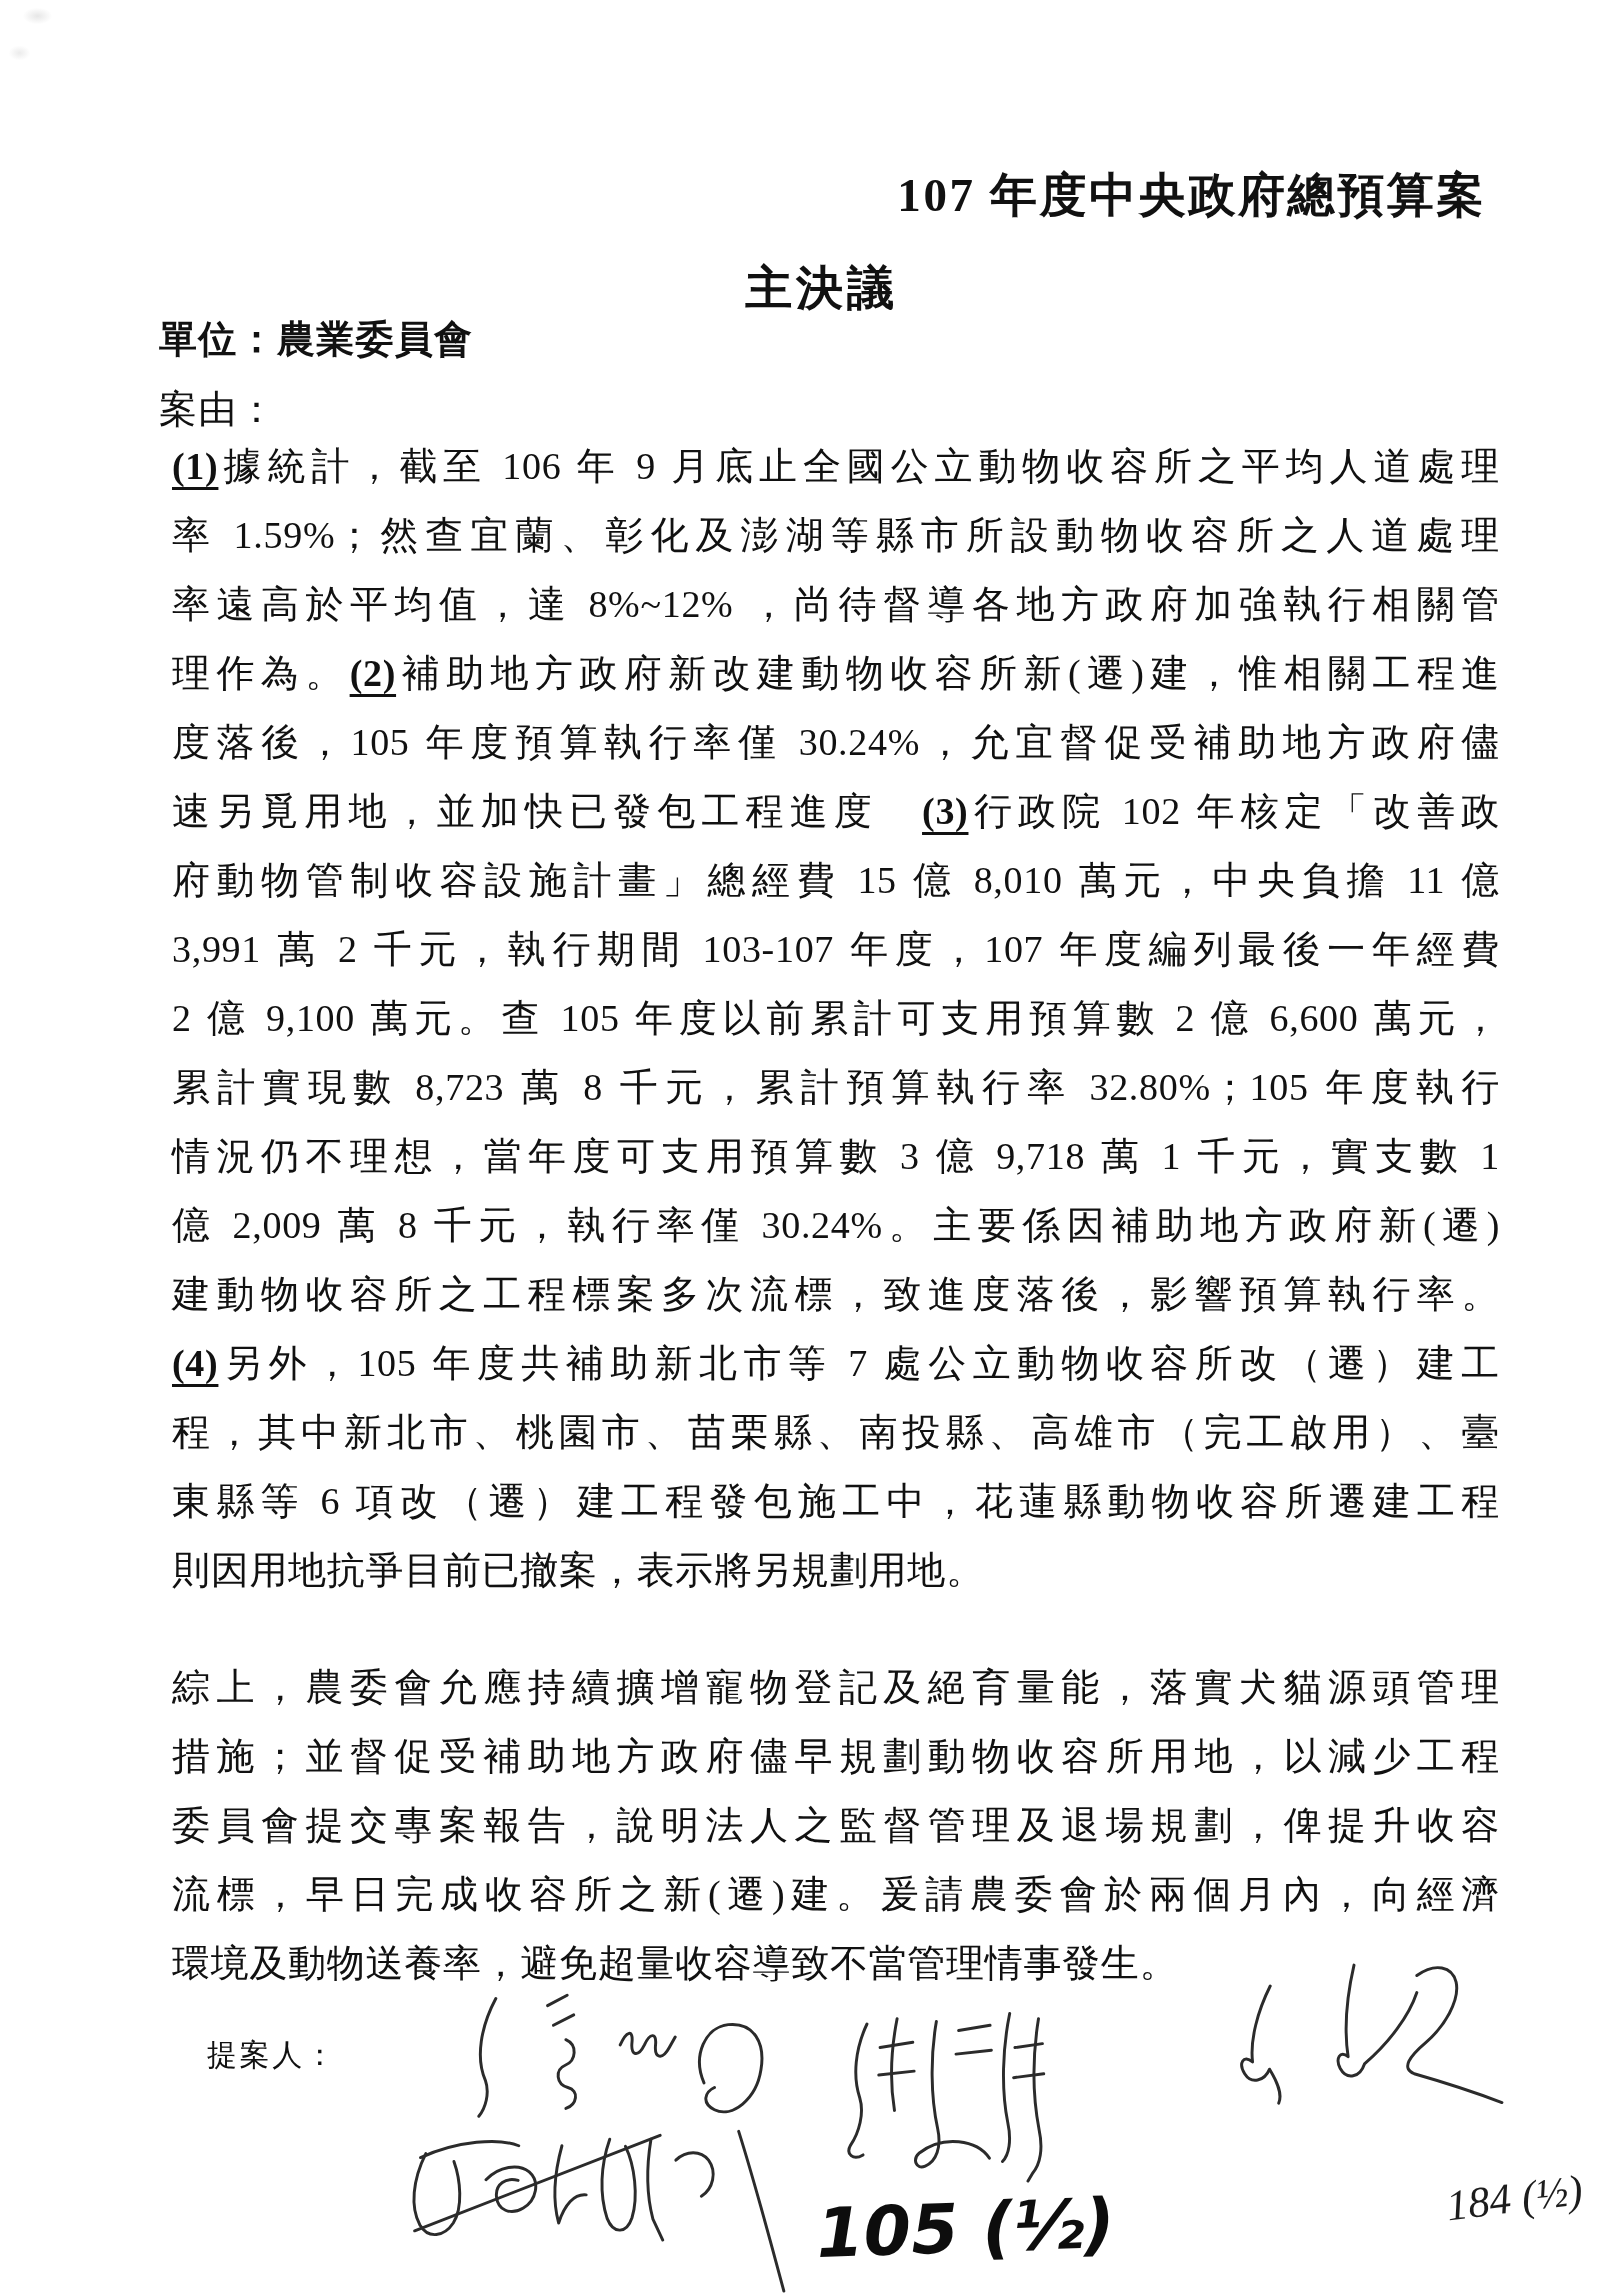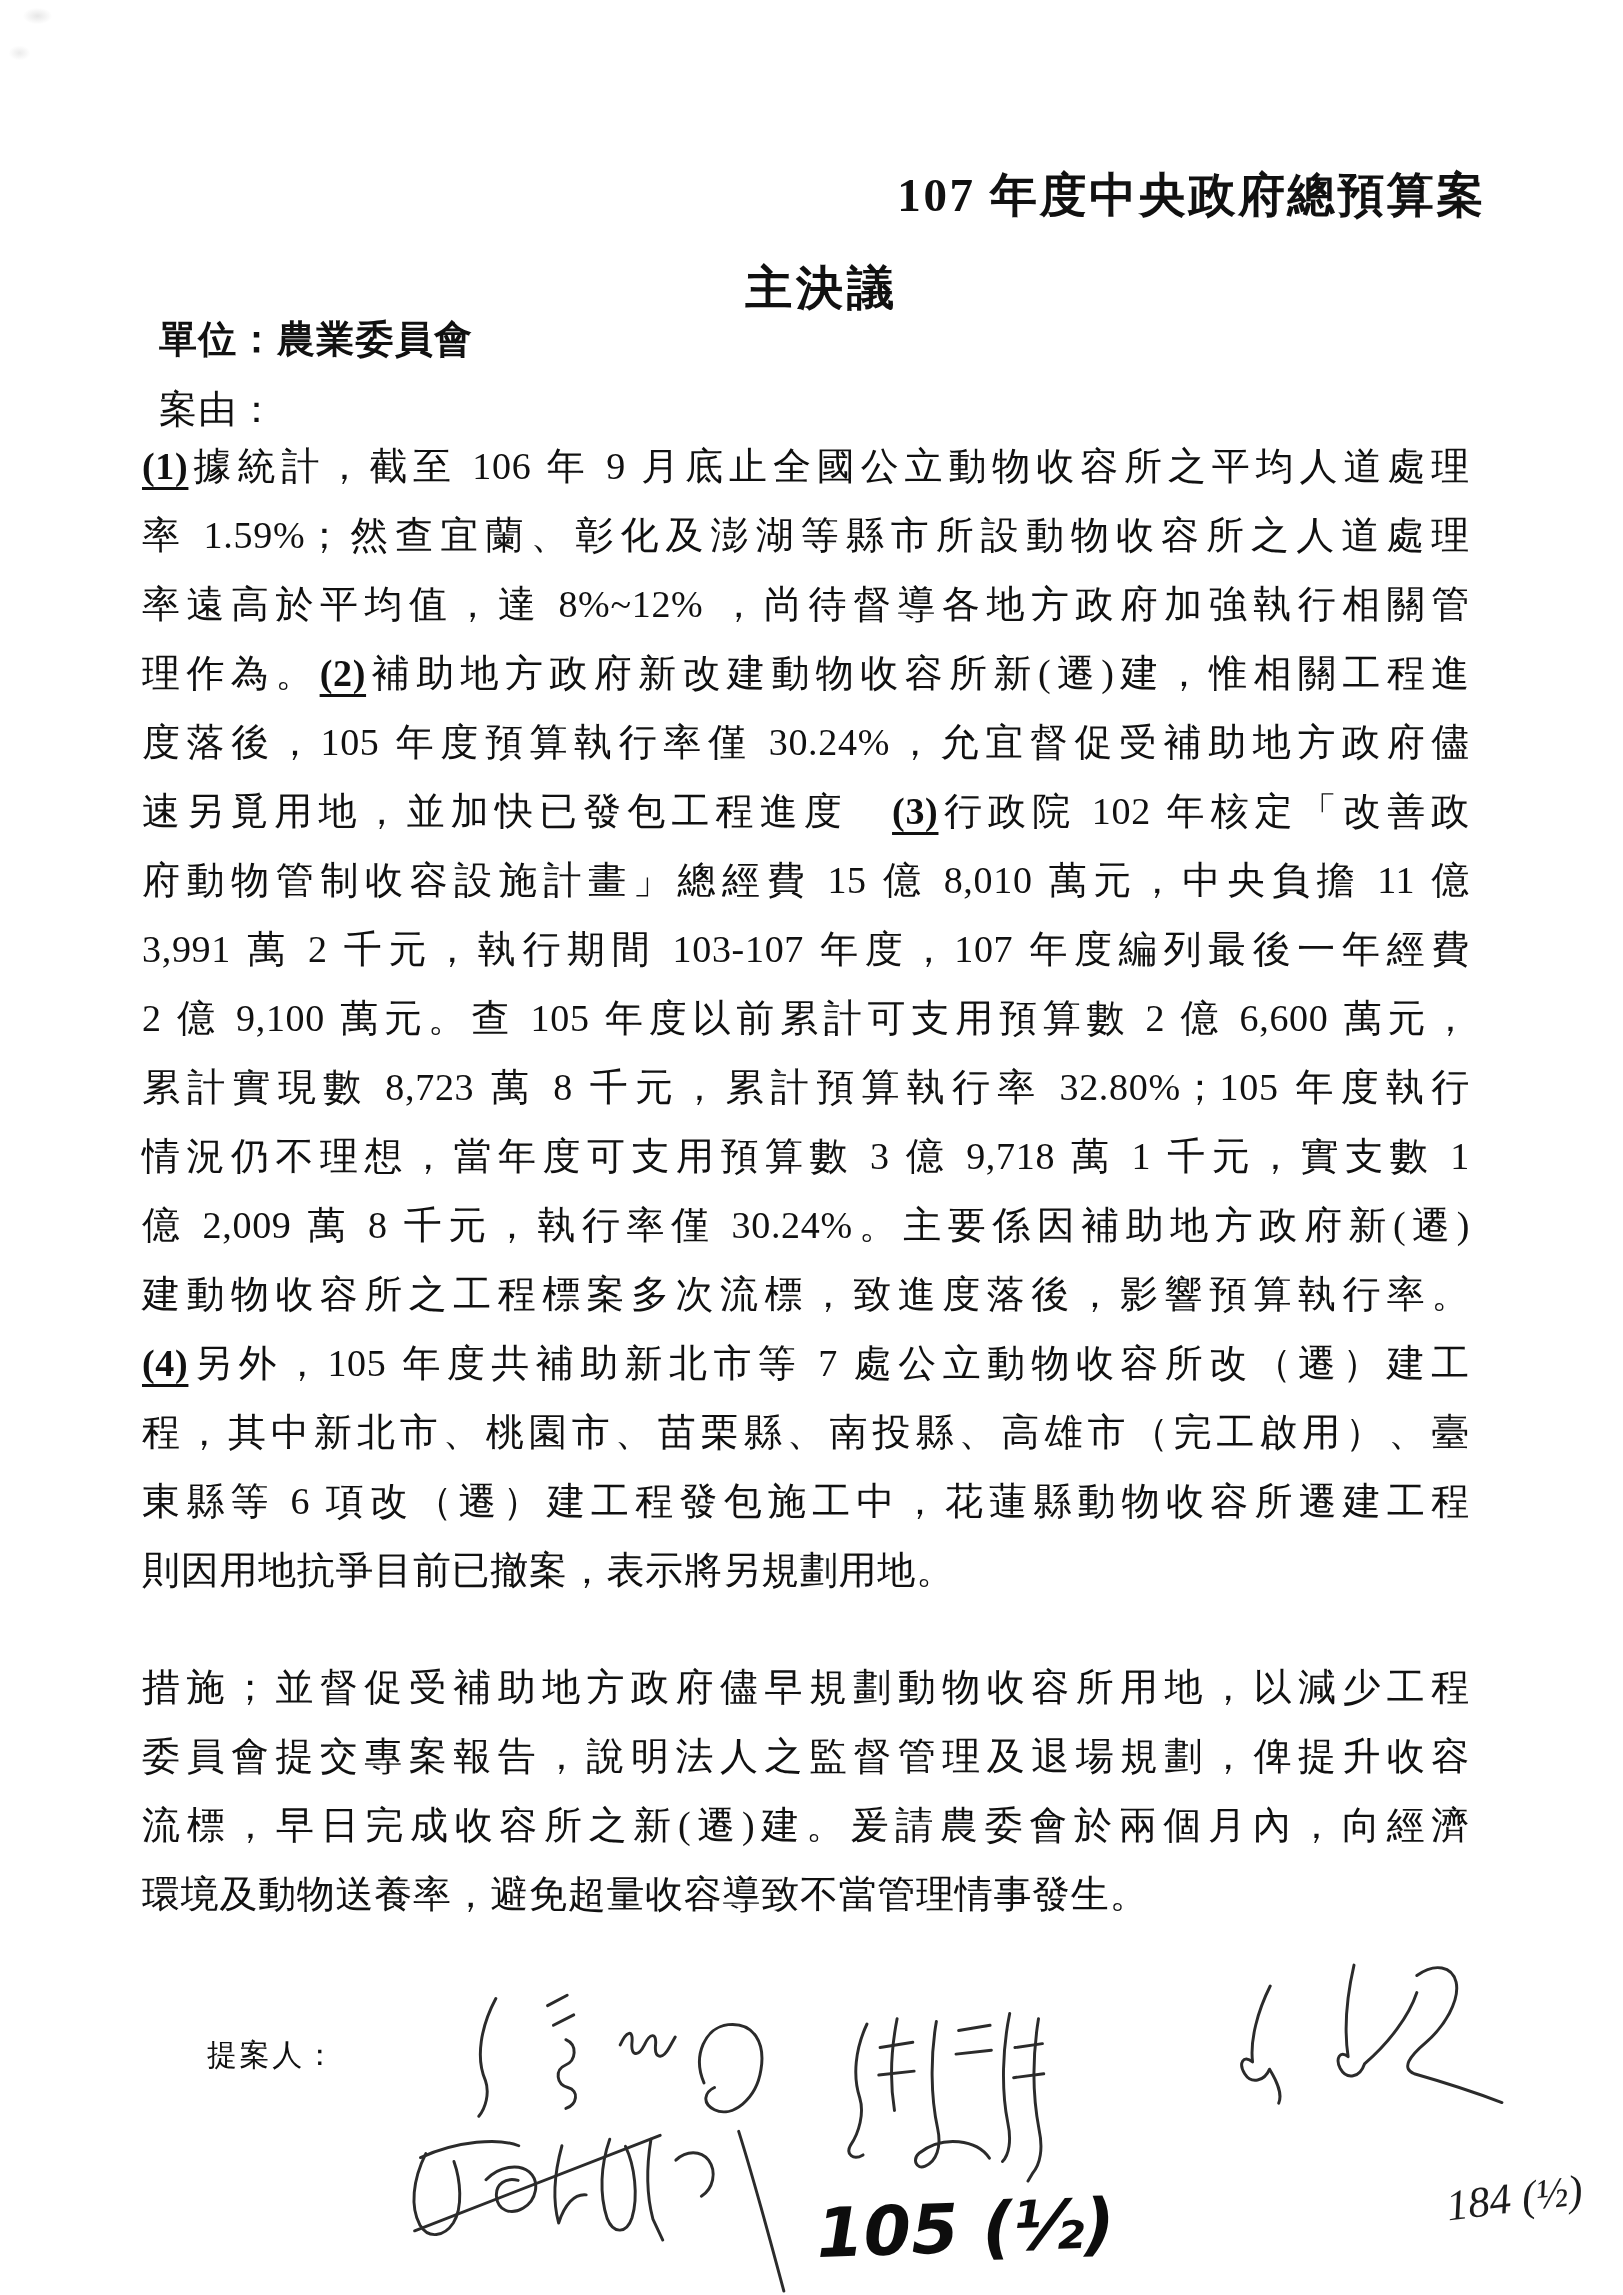--- a/index.html
+++ b/index.html
@@ -18,21 +18,21 @@
 
   .title1{position:absolute;top:164px;left:157px;width:1329px;text-align:right;
     font-size:47px;font-weight:bold;letter-spacing:2.6px;white-space:nowrap;}
   .title2{position:absolute;top:237px;left:157px;width:1329px;text-align:center;
     font-size:47px;font-weight:bold;letter-spacing:3.9px;white-space:nowrap;margin-top:20px;}
 
   .meta{position:absolute;left:159px;font-size:38px;letter-spacing:1.3px;white-space:nowrap;}
   .meta.unit{top:314px;font-weight:bold;}
   .meta.subject{top:384px;}
 
-  .para{position:absolute;left:142px;width:1328px;font-size:38px;line-height:69px;
+  .para{position:absolute;left:172px;width:1328px;font-size:38px;line-height:69px;
     letter-spacing:0.7px;text-align:justify;text-justify:inter-ideograph;}
   .para .bodyline{text-align:justify;text-align-last:justify;}
   .para .bodyline.lastline{text-align-last:left;}
   .para1{top:432px;}
   .para2{top:1653px;}
 
   .num-marker{font-weight:bold;text-decoration:underline;
     text-decoration-thickness:3.3px;text-underline-offset:7.9px;}
 
   .proposer{position:absolute;left:159px;top:2035px;font-size:30px;
@@ -74,20 +74,21 @@
     <div class="bodyline">情況仍不理想，當年度可支用預算數 3 億 9,718 萬 1 千元，實支數 1</div>
     <div class="bodyline">億 2,009 萬 8 千元，執行率僅 30.24%。主要係因補助地方政府新(遷)</div>
     <div class="bodyline">建動物收容所之工程標案多次流標，致進度落後，影響預算執行率。</div>
     <div class="bodyline"><span class="num-marker">(4)</span>另外，105 年度共補助新北市等 7 處公立動物收容所改（遷）建工</div>
     <div class="bodyline">程，其中新北市、桃園市、苗栗縣、南投縣、高雄市（完工啟用）、臺</div>
     <div class="bodyline">東縣等 6 項改（遷）建工程發包施工中，花蓮縣動物收容所遷建工程</div>
     <div class="bodyline lastline">則因用地抗爭目前已撤案，表示將另規劃用地。</div>
   </div>
 
   <div class="para para2">
+    <div class="bodyline">綜上，農委會允應持續擴增寵物登記及絕育量能，落實犬貓源頭管理</div>
     <div class="bodyline">措施；並督促受補助地方政府儘早規劃動物收容所用地，以減少工程</div>
     <div class="bodyline">委員會提交專案報告，說明法人之監督管理及退場規劃，俾提升收容</div>
     <div class="bodyline">流標，早日完成收容所之新(遷)建。爰請農委會於兩個月內，向經濟</div>
     <div class="bodyline lastline">環境及動物送養率，避免超量收容導致不當管理情事發生。</div>
   </div>
 
   <div class="proposer">提案人：</div>
 
   <svg class="sig-layer" viewBox="0 0 2480 3506" xmlns="http://www.w3.org/2000/svg">
 

